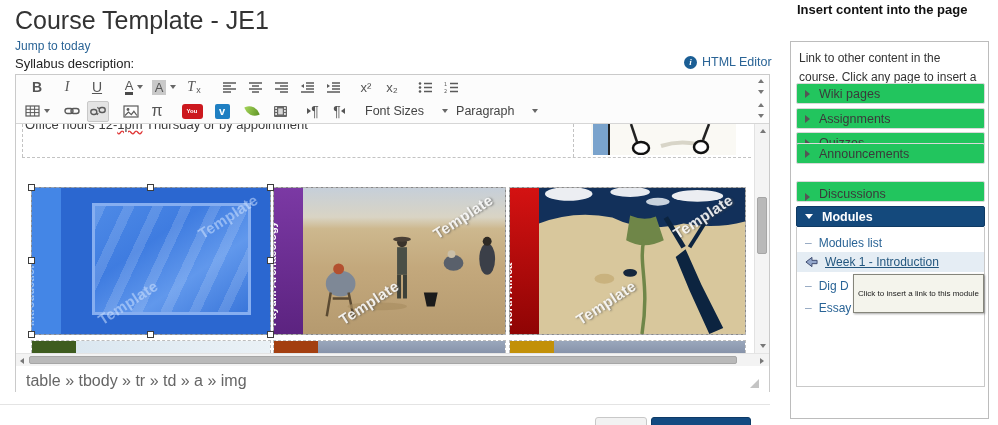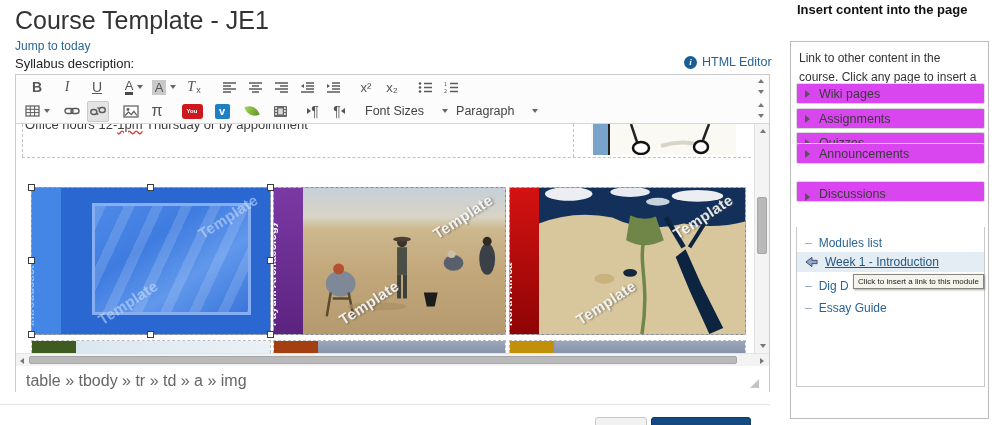--- a/index.html
+++ b/index.html
@@ -121,33 +121,33 @@
   .btn-blue { left:651px; width:100px; background:#134a81; border:1px solid #0d3a66; }
 
   
   .sidebar { position:absolute; left:790px; top:0; width:201px; height:423px; }
   .sb-title { position:absolute; left:7px; top:2px; font-size:13px; font-weight:bold; color:#111; }
   .tabs { position:absolute; left:2px; top:19px; display:flex; align-items:flex-end; z-index:3; }
   .tab { font-size:12px; padding:4px 10px; color:#2a6496; cursor:pointer; }
   .tab.active { background:#fff; color:#333; border:1px solid #b9b9b9; border-bottom:1px solid #fff; border-radius:3px 3px 0 0; margin-bottom:-1px; }
   .panel { position:absolute; left:0; top:41px; width:199px; height:378px; border:1px solid #bcbcbc; background:#fff; }
   .desc { position:absolute; left:8px; top:7px; width:181px; font-size:12px; line-height:1.55; color:#333; }
-  .acc { position:absolute; left:5px; width:189px; height:21px; background:#d946ef; border:1px solid #d9d9d9; border-radius:2px;
+  .acc { position:absolute; left:5px; width:189px; height:21px; background:#22c55e; border:1px solid #d9d9d9; border-radius:2px;
          display:flex; align-items:center; gap:9px; padding:0 8px; font-size:12.5px; color:#3a3a3a; cursor:pointer; }
   .tri-r { width:0;height:0;border-top:4px solid transparent;border-bottom:4px solid transparent;border-left:5px solid #555; }
   .tri-d { width:0;height:0;border-left:4px solid transparent;border-right:4px solid transparent;border-top:5px solid #fff; }
   .acc.active { background:#14497c; border-color:#0f3a63; color:#fff; font-weight:bold; }
   .mod-content { position:absolute; left:5px; top:185px; width:189px; height:160px; border:1px solid #c9c9c9; border-top:none; background:#fff; }
   .mod-item { position:absolute; left:0; width:100%; height:20px; display:flex; align-items:center; gap:7px; padding:0 8px; cursor:pointer; }
   .mod-dash { color:#8ca2bd; font-size:12px; }
   .mod-link { font-size:12px; color:#2a6496; white-space:nowrap; }
   .mod-item.hovered { background:#e5edf4; }
   .mod-item.hovered .mod-link { text-decoration:underline; color:#24577f; }
   .tooltip { position:absolute; left:56px; top:47px; z-index:8; white-space:nowrap; font-size:8px; color:#1a1a1a;
-             background:#f4f4ec; border:1px solid #85857b; padding:2px 4px; box-shadow:1px 1px 2px rgba(0,0,0,0.35); }
+             background:#f4f4ec; border:1px solid #85857b; padding:14px 4px; box-shadow:1px 1px 2px rgba(0,0,0,0.35); }
   .course-nav { top:352px; }
 
   svg text { font-family:"DejaVu Sans", sans-serif; }
 </style>
 </head>
 <body>
 
 <div id="app">
 
   <h1 class="page-title">Course Template - JE1</h1>
@@ -482,20 +482,24 @@
         <span>Quizzes</span>
       </div>
       <div class="acc" style="top:101px;">
         <span class="tri-r"></span>
         <span>Announcements</span>
       </div>
       <div class="acc" style="top:139px;align-items:flex-end;">
         <span class="tri-r"></span>
         <span>Discussions</span>
       </div>
+      <div class="acc active" style="top:164px;">
+        <span class="tri-d"></span>
+        <span>Modules</span>
+      </div>
 
       <div class="mod-content">
         <div class="mod-item" style="top:6px;">
           <span class="mod-dash">–</span>
           <span class="mod-link">Modules list</span>
         </div>
         <div class="mod-item hovered" style="top:25px;">
           <svg width="13" height="12" viewBox="0 0 14 12">
             <path d="M13 4.2H7.5V1L1 6l6.5 5V7.8H13z" fill="#93a7cb" stroke="#39456b" stroke-width="1"></path>
           </svg>

